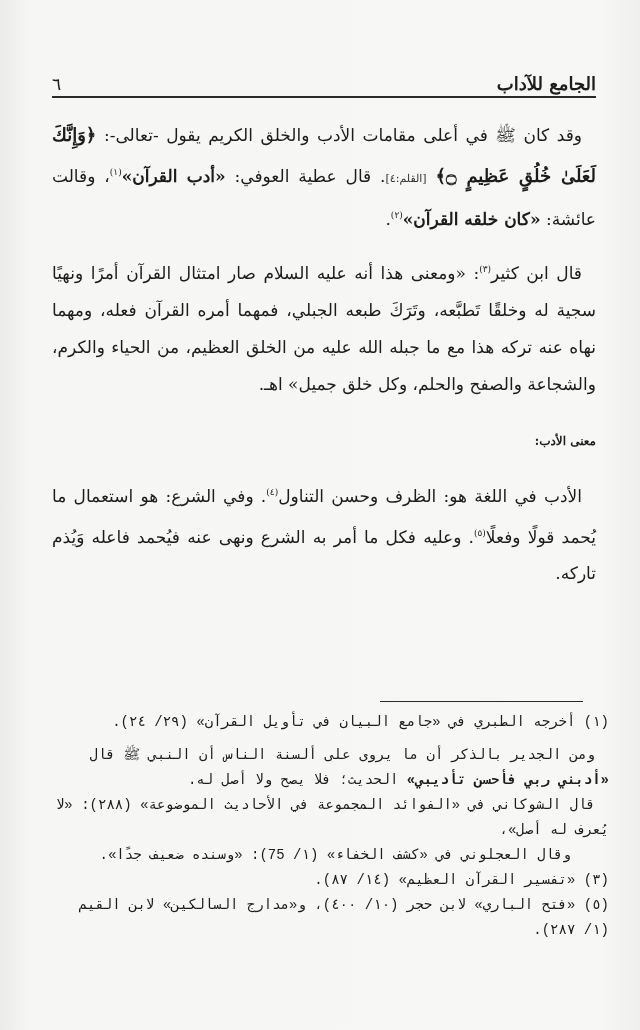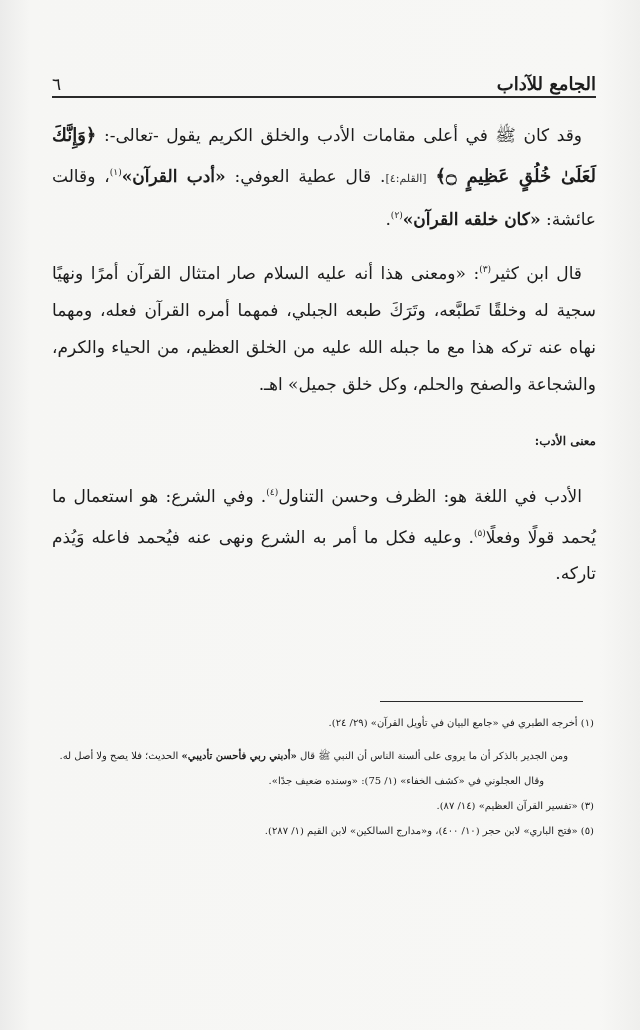--- a/index.html
+++ b/index.html
@@ -73,28 +73,29 @@
       position: absolute;
       left: 380px;
       width: 203px;
       top: 701px;
       height: 0;
       border-top: 1.5px solid #2a2a2a;
     }
     .footnotes {
       position: absolute;
       left: 52px;
-      right: 46px;
+      right: 31px;
       top: 710px;
       direction: rtl;
-      font-size: 10px;
+      font-size: 14px;
       line-height: 25px;
+      font-family: Liberation Mono, monospace;
     }
     .fn-item { margin: 0; }
-    .fn-note { margin: 8px 12px 0 0; text-indent: 14px; }
+    .fn-note { margin: 8px 0 0 0; text-indent: 14px; }
     .fn-note.cont { margin-top: 0; text-indent: 14px; }
     .fn-note.sub { text-indent: 38px; margin-top: 0; }
   </style>
 </head>
 <body>
 
 <div class="page">
 
   <div class="header">
     <span class="book-title">الجامع للآداب</span>
@@ -119,18 +120,19 @@
 
   </div>
 
   <div class="footnote-rule"></div>
 
   <div class="footnotes">
     <p class="fn-item">(١) أخرجه الطبري في «جامع البيان في تأويل القرآن» (٢٩/ ٢٤).</p>
     <p class="fn-note">
       <span>ومن الجدير بالذكر أن ما يروى على ألسنة الناس أن النبي ﷺ قال </span><span class="bold">«أدبني ربي فأحسن تأديبي»</span><span> الحديث؛ فلا يصح ولا أصل له.</span>
     </p>
+    <p class="fn-note cont">قال الشوكاني في «الفوائد المجموعة في الأحاديث الموضوعة» (٢٨٨): «لا يُعرف له أصل»،</p>
     <p class="fn-note sub">وقال العجلوني في «كشف الخفاء» (١/ 75): «وسنده ضعيف جدًا».</p>
     <p class="fn-item">(٣) «تفسير القرآن العظيم» (١٤/ ٨٧).</p>
     <p class="fn-item">(٥) «فتح الباري» لابن حجر (١٠/ ٤٠٠)، و«مدارج السالكين» لابن القيم (١/ ٢٨٧).</p>
   </div>
 
 </div>
 
 </body></html>

